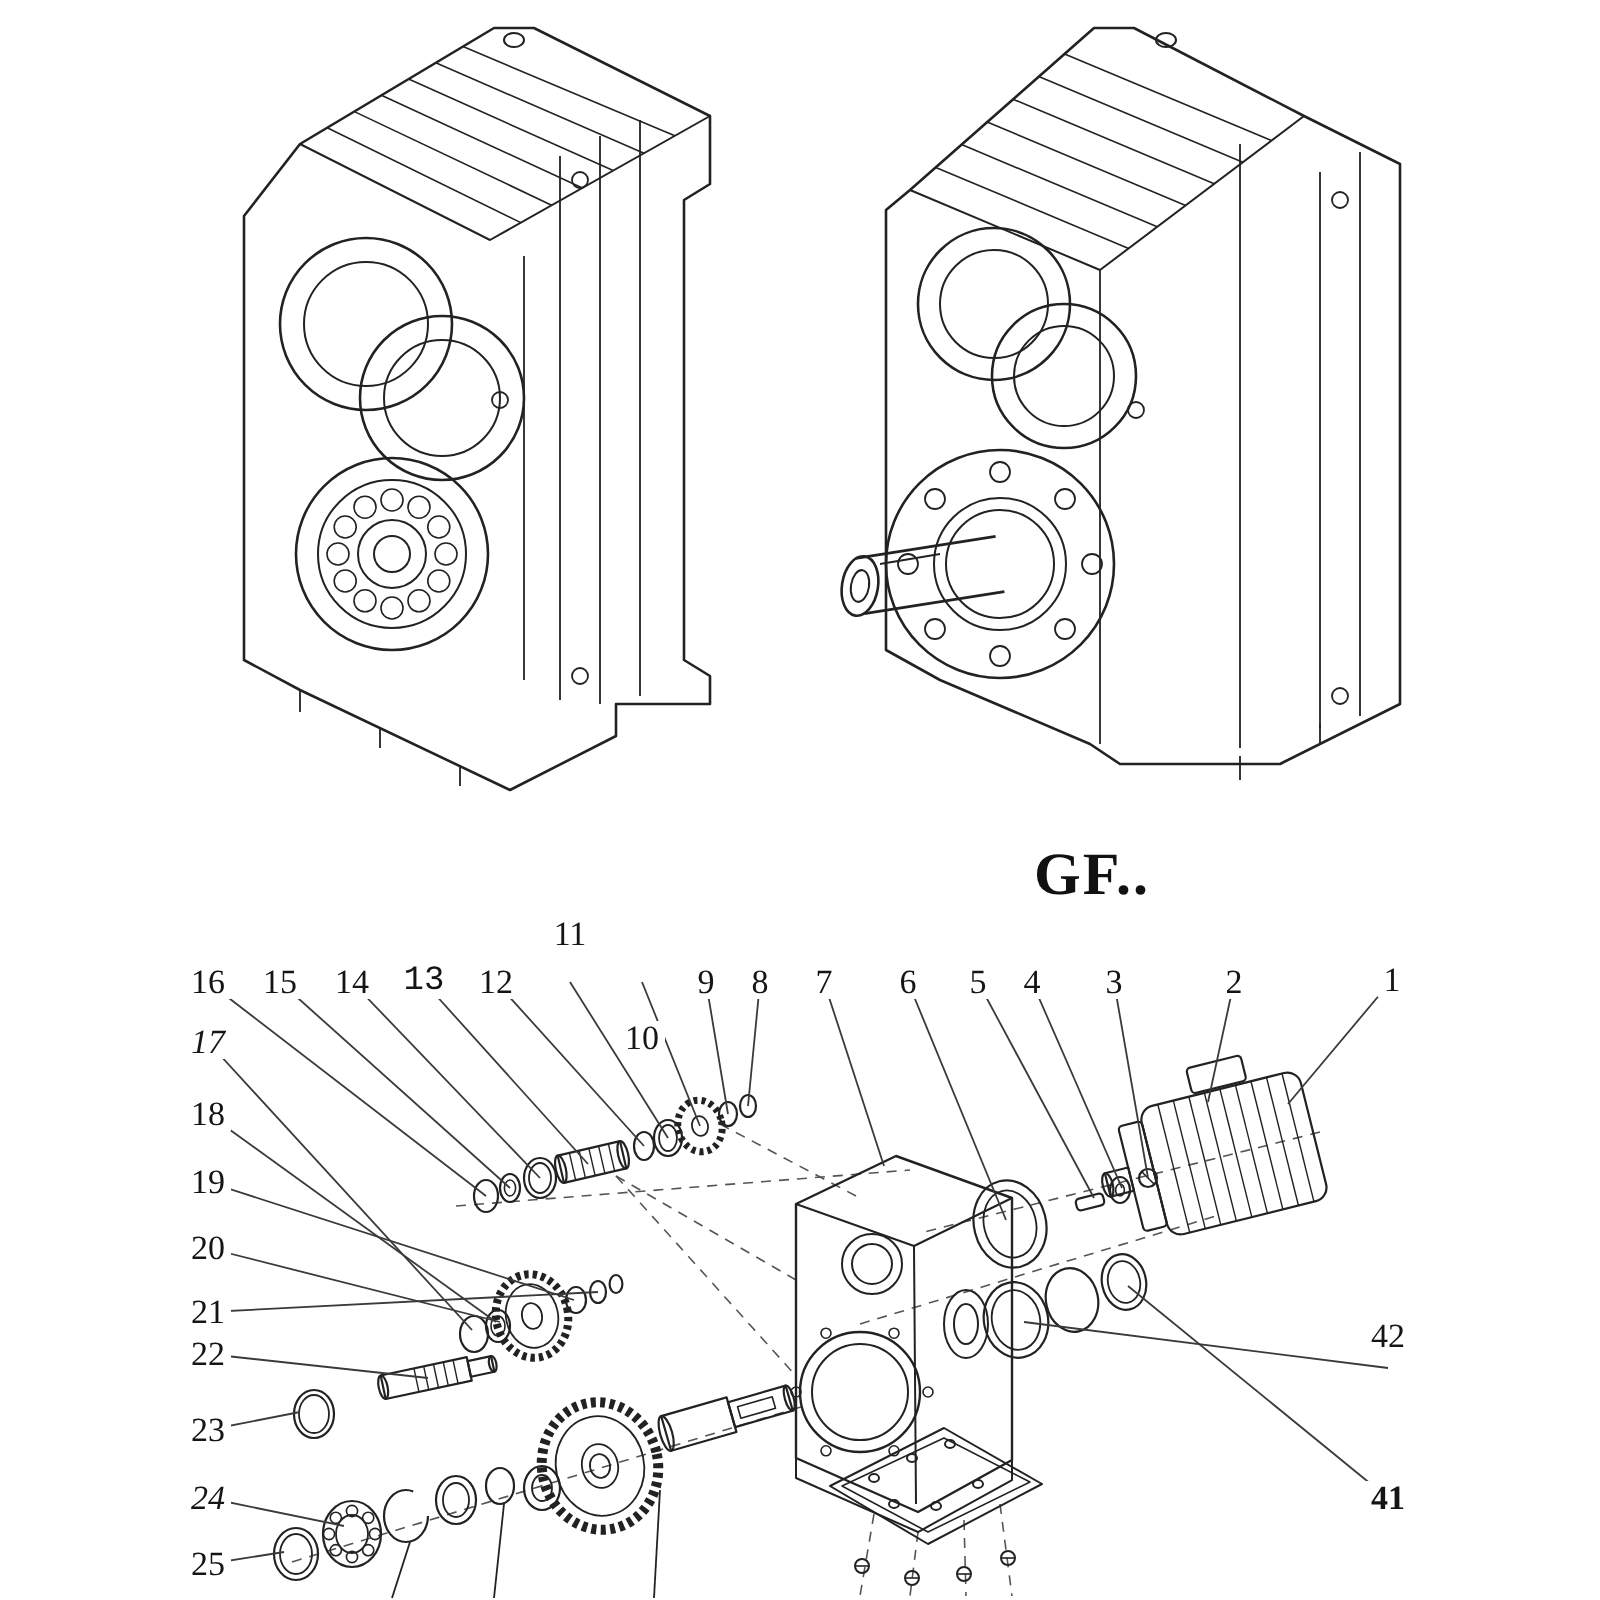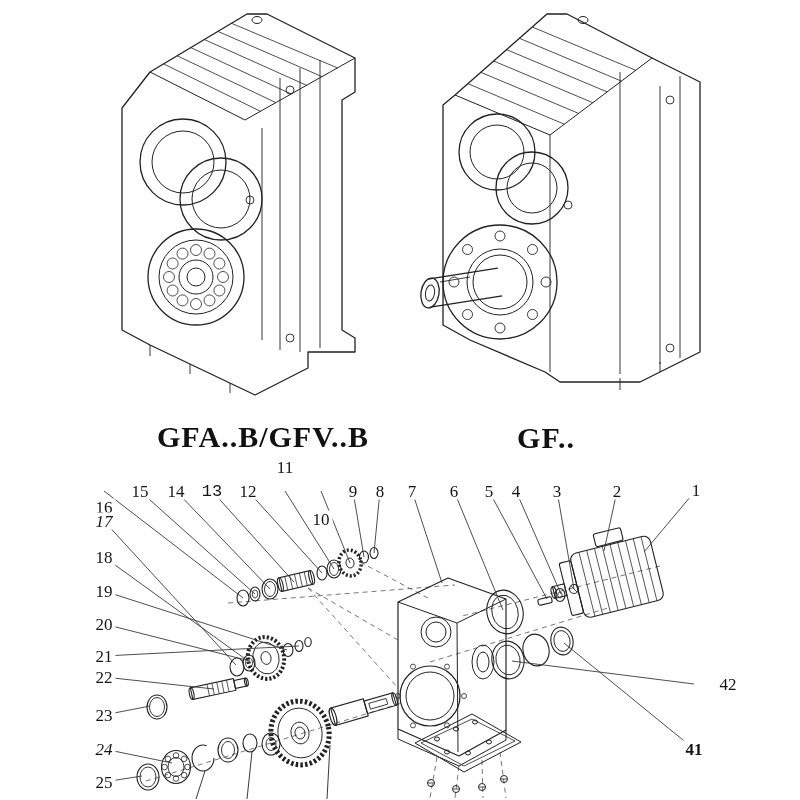--- a/index.html
+++ b/index.html
@@ -357,25 +357,24 @@
         <line x1="104" y1="656" x2="299" y2="646"></line>
         <line x1="104" y1="677" x2="214" y2="689"></line>
         <line x1="104" y1="715" x2="150" y2="706"></line>
         <line x1="104" y1="749" x2="172" y2="763"></line>
         <line x1="104" y1="782" x2="142" y2="776"></line>
         <line x1="694" y1="684" x2="512" y2="661"></line>
         <line x1="694" y1="749" x2="564" y2="643"></line>
       </g>
 </svg>
 
-<div class="model-label left">GFA..B/GFV..B</div>
 <div class="model-label right">GF..</div>
 
 <div id="callouts">
-      <div class="callout" style="left: 104px; top: 507px;">16</div>
+      <div class="callout" style="left: 104px; top: 491px;">16</div>
       <div class="callout" style="left: 140px; top: 491px;">15</div>
       <div class="callout" style="left: 176px; top: 491px;">14</div>
       <div class="callout" style="left: 212px; top: 491px; font-family: Liberation Mono, monospace;">13</div>
       <div class="callout" style="left: 248px; top: 491px;">12</div>
       <div class="callout" style="left: 285px; top: 467px;">11</div>
       <div class="callout" style="left: 321px; top: 519px;">10</div>
       <div class="callout" style="left: 353px; top: 491px;">9</div>
       <div class="callout" style="left: 380px; top: 491px;">8</div>
       <div class="callout" style="left: 412px; top: 491px;">7</div>
       <div class="callout" style="left: 454px; top: 491px;">6</div>
@@ -386,17 +385,17 @@
       <div class="callout" style="left: 696px; top: 490px;">1</div>
       <div class="callout" style="left: 104px; top: 521px; font-style: italic;">17</div>
       <div class="callout" style="left: 104px; top: 557px;">18</div>
       <div class="callout" style="left: 104px; top: 591px;">19</div>
       <div class="callout" style="left: 104px; top: 624px;">20</div>
       <div class="callout" style="left: 104px; top: 656px;">21</div>
       <div class="callout" style="left: 104px; top: 677px;">22</div>
       <div class="callout" style="left: 104px; top: 715px;">23</div>
       <div class="callout" style="left: 104px; top: 749px; font-style: italic;">24</div>
       <div class="callout" style="left: 104px; top: 782px;">25</div>
-      <div class="callout" style="left: 694px; top: 684px; margin-left: 34px;">42</div>
+      <div class="callout" style="left: 694px; top: 668px;">42</div>
       <div class="callout" style="left: 694px; top: 749px; font-weight: bold;">41</div>
     </div>
 
 </div>
 
 </body></html>

